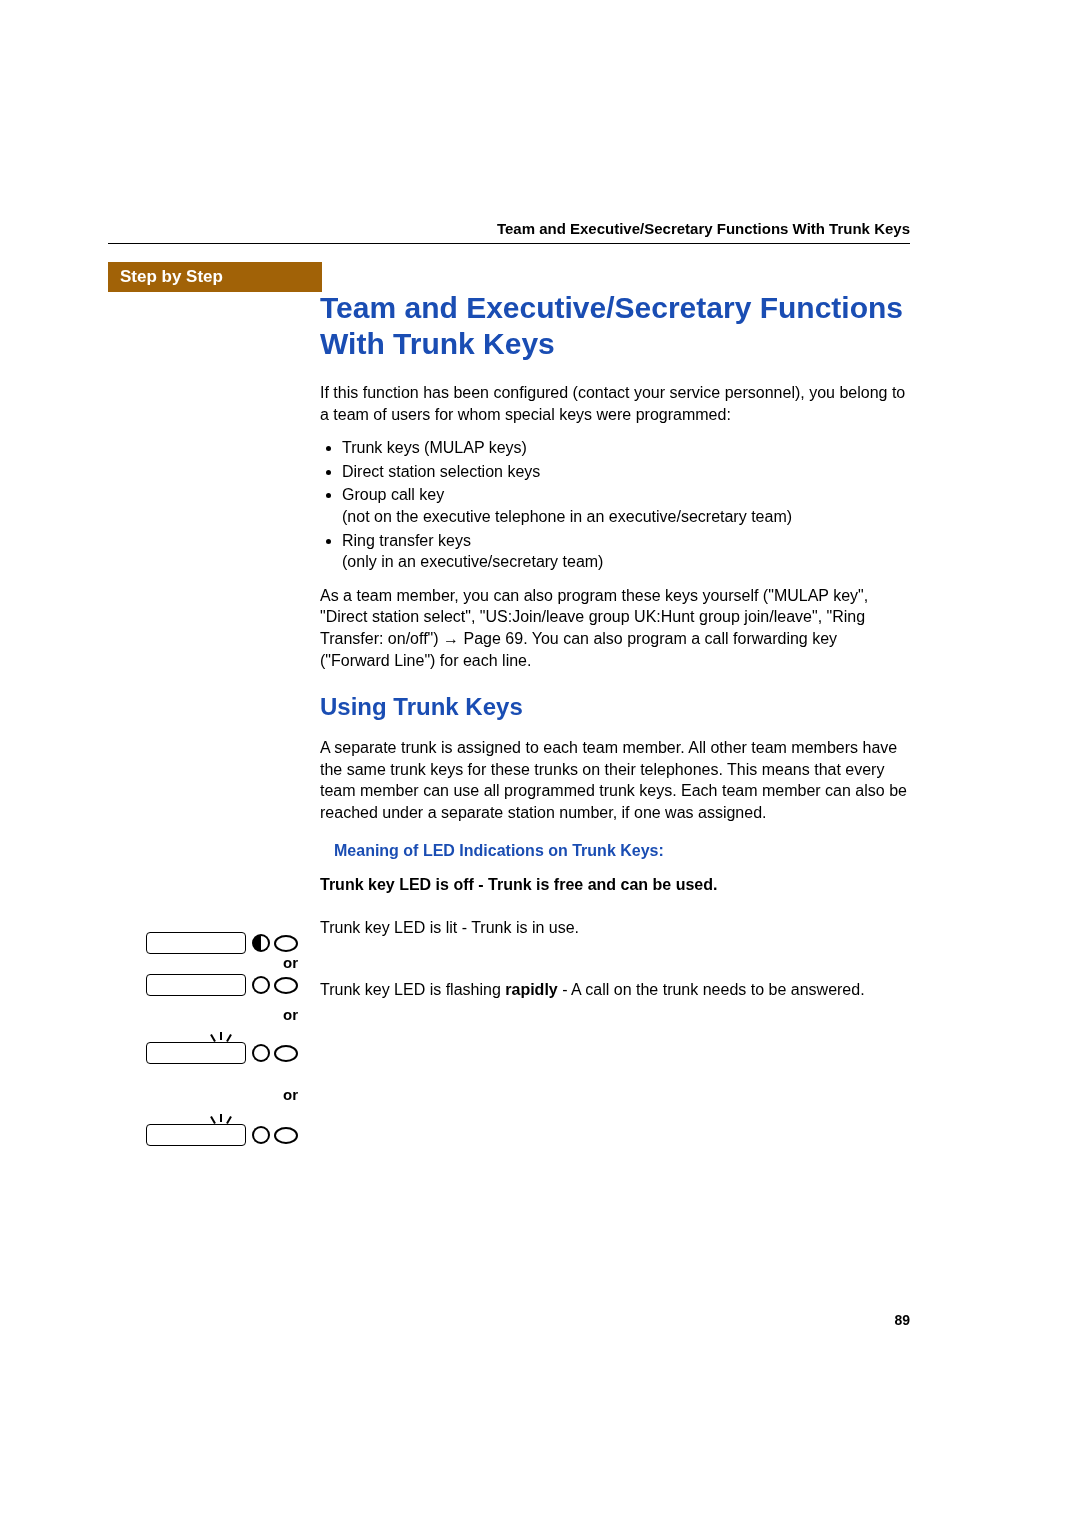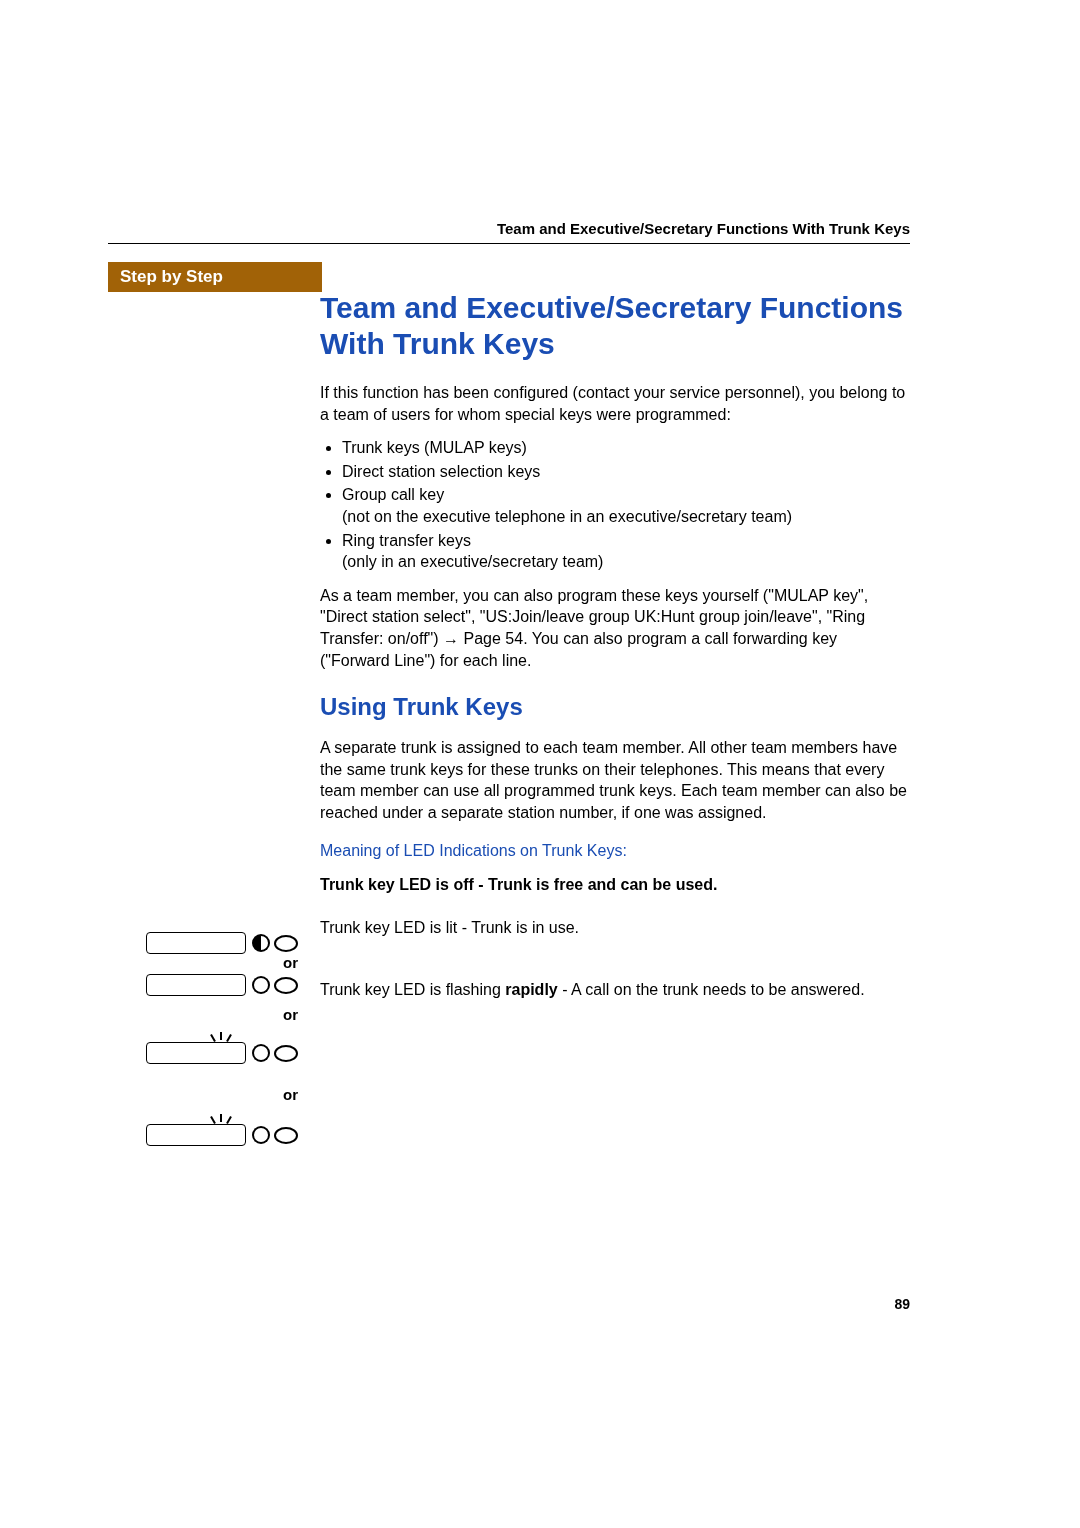--- a/index.html
+++ b/index.html
@@ -51,22 +51,22 @@
   }
   h2 {
     color: #1a4db3;
     font-size: 24px;
     font-weight: bold;
     margin: 22px 0 16px 0;
   }
   h3 {
     color: #1a4db3;
     font-size: 16px;
-    font-weight: normal;
-    margin: 18px 0 14px 0;
+    font-weight: bold;
+    margin: 18px 0 14px 14px;
   }
   p {
     font-size: 16px;
     line-height: 1.35;
     margin: 0 0 12px 0;
     color: #000;
   }
   ul {
     margin: 0 0 12px 0;
     padding-left: 22px;
@@ -74,21 +74,21 @@
     line-height: 1.35;
   }
   li {
     margin-bottom: 2px;
   }
   .page-ref {
     font-family: Arial, sans-serif;
   }
   .page-num {
     position: absolute;
-    bottom: 216px;
+    bottom: 200px;
     right: 170px;
     font-weight: bold;
     font-size: 14px;
   }
   .led-row {
     position: absolute;
     display: flex;
     align-items: center;
     justify-content: flex-end;
     width: 190px;
@@ -245,21 +245,21 @@
       <p>If this function has been configured (contact your service personnel), you belong to a team of users for whom special keys were programmed:</p>
       <ul>
         <li>Trunk keys (MULAP keys)</li>
         <li>Direct station selection keys</li>
         <li style="white-space:pre-line">Group call key
 (not on the executive telephone in an executive/secretary team)</li>
         <li style="white-space:pre-line">Ring transfer keys
 (only in an executive/secretary team)</li>
       </ul>
       <p>
-        <span>As a team member, you can also program these keys yourself ("MULAP key", "Direct station select", "US:Join/leave group UK:Hunt group join/leave", "Ring Transfer: on/off") </span><span class="page-ref">→</span><span> Page 54</span><span>. You can also program a call forwarding key ("Forward Line") for each line.</span>
+        <span>As a team member, you can also program these keys yourself ("MULAP key", "Direct station select", "US:Join/leave group UK:Hunt group join/leave", "Ring Transfer: on/off") </span><span class="page-ref">→</span><span> Page 69</span><span>. You can also program a call forwarding key ("Forward Line") for each line.</span>
       </p>
 
       <h2>Using Trunk Keys</h2>
       <p>A separate trunk is assigned to each team member. All other team members have the same trunk keys for these trunks on their telephones. This means that every team member can use all programmed trunk keys. Each team member can also be reached under a separate station number, if one was assigned.</p>
 
       <h3>Meaning of LED Indications on Trunk Keys:</h3>
 
       <p style="margin-bottom:22px;font-weight:bold;">Trunk key LED is off - Trunk is free and can be used.</p>
       <p style="margin-bottom:40px;">Trunk key LED is lit - Trunk is in use.</p>
       <p style="margin-bottom:42px;">

